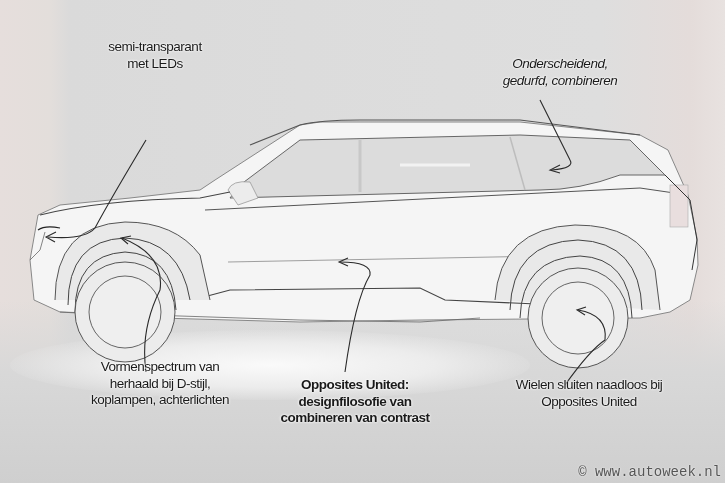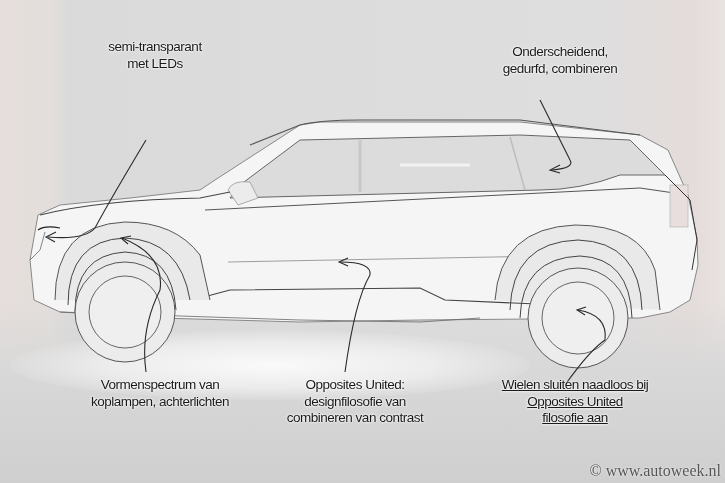--- a/index.html
+++ b/index.html
@@ -10,22 +10,22 @@
       linear-gradient(90deg, #e6dedc 0px, #e3dedb 50px, #dadada 70px, #dcdcdc 300px, #dedede 600px, #e4dcda 690px, #e8e2e0 725px);
   }
   .floor { position:absolute; left:0; top:300px; width:725px; height:183px;
     background: linear-gradient(180deg, rgba(220,220,220,0) 0%, #d8d8d8 40%, #cfcfcf 100%); }
   .glow { position:absolute; left:10px; top:330px; width:520px; height:70px;
     border-radius:50%; background: radial-gradient(ellipse at center, #fafafa 0%, #ececec 45%, rgba(220,220,220,0) 75%); }
   svg.car { position:absolute; left:0; top:0; }
   .label { position:absolute; text-align:center; color:#1a1a1a;
     font-size:13.5px; line-height:16.5px; letter-spacing:-0.5px;
     text-shadow:0 0 3px #ffffff, 0 0 2px #ffffff; white-space:nowrap; }
-  .credit { position:absolute; right:4px; bottom:3px; font-family:Liberation Serif, serif;
-    font-size:16px; color:#555; text-shadow:0 0 2px #fff; }
+  .credit { position:absolute; right:4px; bottom:3px; font-family:Liberation Mono, monospace;
+    font-size:14px; color:#555; text-shadow:0 0 2px #fff; }
 </style>
 </head>
 <body>
 
 <div class="stage"></div>
 <div class="floor"></div>
 <div class="glow"></div>
 
 <svg class="car" width="725" height="483" viewBox="0 0 725 483">
 
@@ -83,38 +83,38 @@
     <path d="M565 385 Q590 350 605 340 Q608 315 578 310"></path>
     <path d="M586 307 L577 310 L585 315"></path>
   </g>
 </svg>
 
 <div class="label" style="left:70px; top:39px; width:170px;">
   <div>semi-transparant</div>
   <div>met LEDs</div>
 </div>
 
-<div class="label" style="left:460px; top:44px; width:200px;">
+<div class="label" style="left:460px; top:56px; width:200px;font-style:italic;">
   <div>Onderscheidend,</div>
   <div>gedurfd, combineren</div>
 </div>
 
-<div class="label" style="left:60px; top:377px; width:200px;">
+<div class="label" style="left:60px; top:359px; width:200px;">
   <div>Vormenspectrum van</div>
+  <div>herhaald bij D-stijl,</div>
   <div>koplampen, achterlichten</div>
 </div>
 
-<div class="label" style="left:255px; top:377px; width:200px;">
+<div class="label" style="left:255px; top:377px; width:200px;font-weight:bold;">
   <div>Opposites United:</div>
   <div>designfilosofie van</div>
   <div>combineren van contrast</div>
 </div>
 
-<div class="label" style="left:470px; top:377px; width:210px;text-decoration:underline;">
+<div class="label" style="left:484px; top:377px; width:210px;">
   <div>Wielen sluiten naadloos bij</div>
   <div>Opposites United</div>
-  <div>filosofie aan</div>
 </div>
 
 <div class="credit">
   <span>©</span>
   <span>www.autoweek.nl</span>
 </div>
 
 </body></html>

